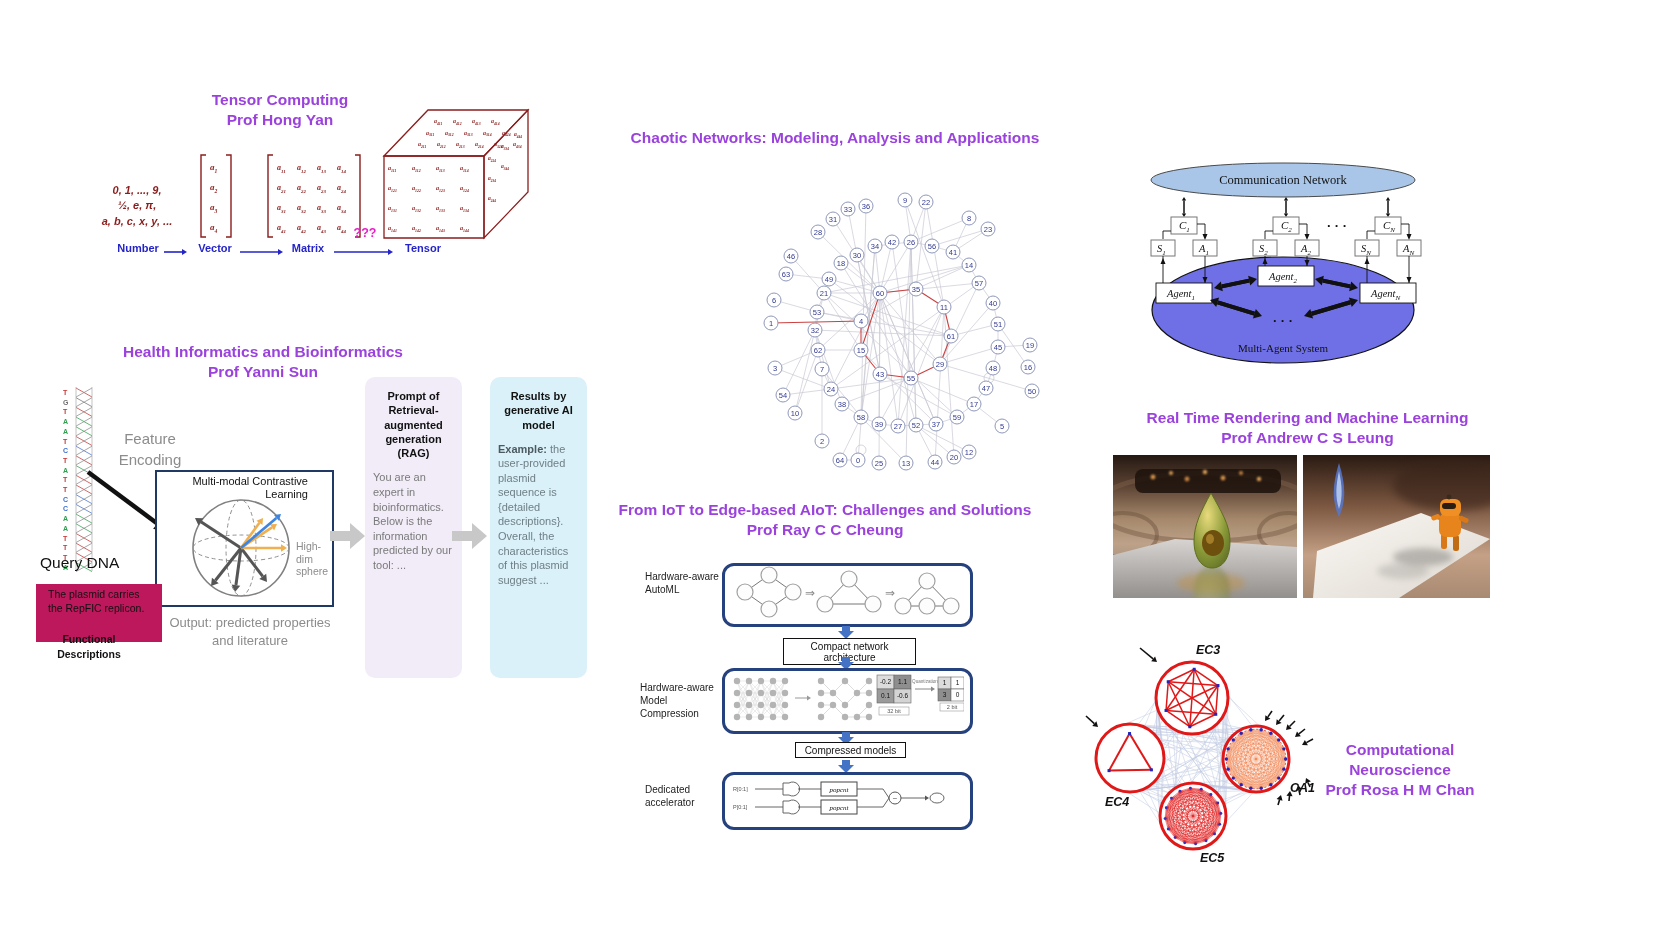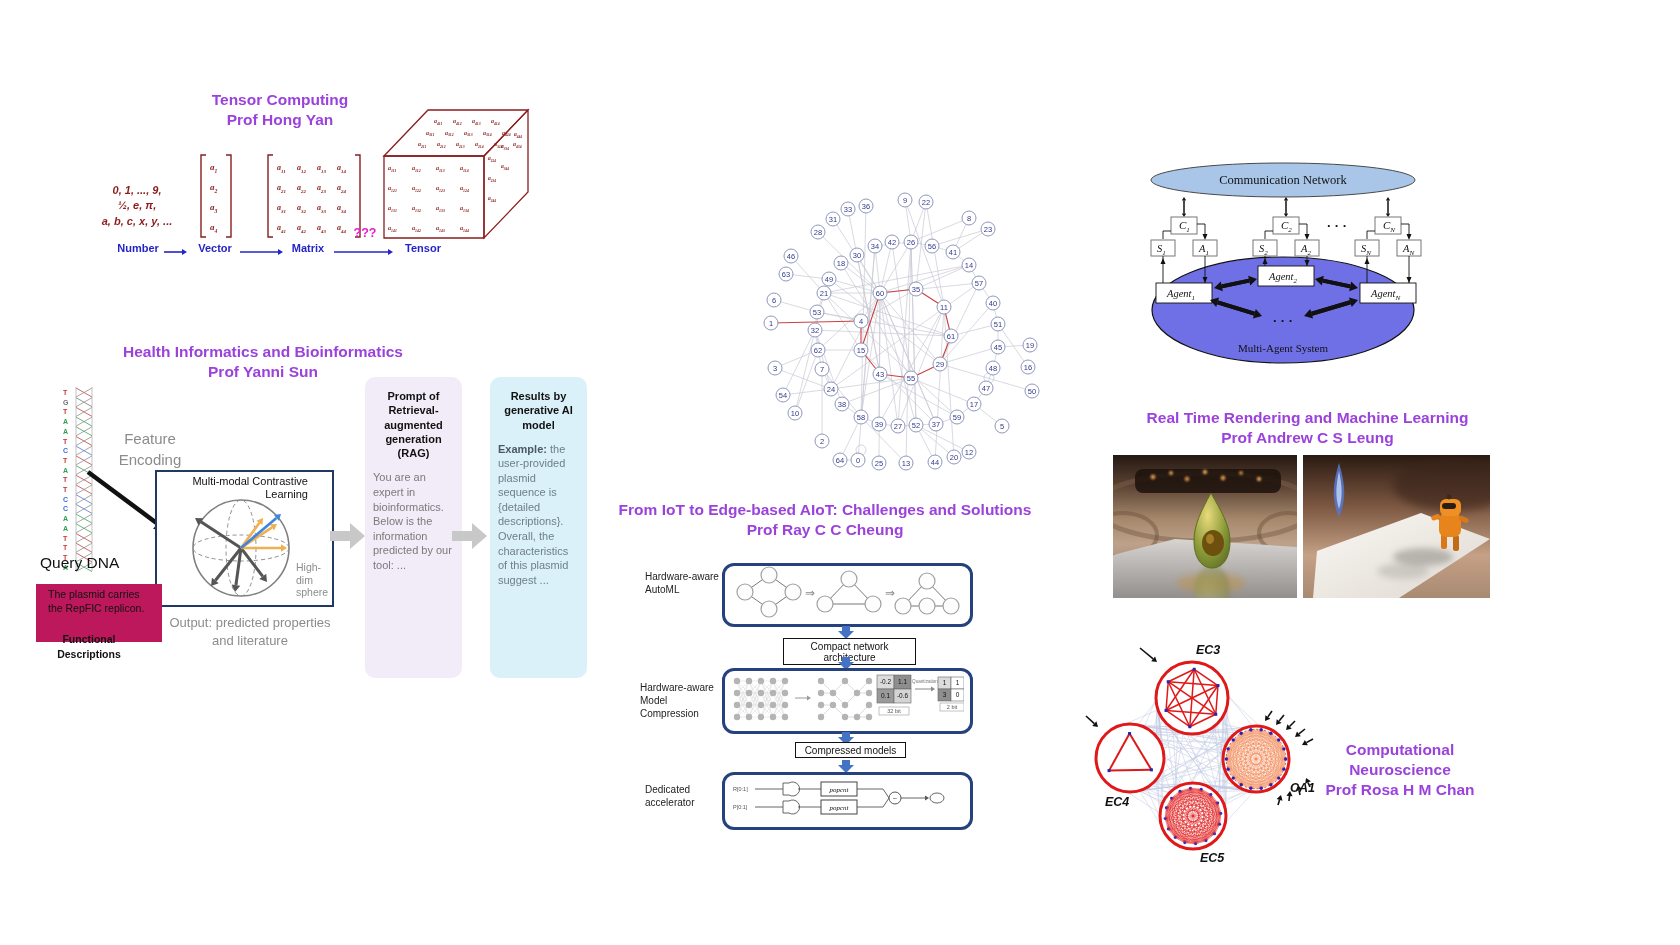--- a/index.html
+++ b/index.html
@@ -216,21 +216,21 @@
           <line x1="76" y1="60" x2="107.00769823397295" y2="39.328201177351374" stroke="#f0b050" stroke-width="2.6"></line>
           <polygon points="112,36 109.0711829639308,42.42342827228815 104.9442135040151,36.2329740824146" fill="#f0b050"></polygon>
           <line x1="76" y1="60" x2="116" y2="60" stroke="#f0b050" stroke-width="2.6"></line>
           <polygon points="122,60 116,63.72 116,56.28" fill="#f0b050"></polygon>
           <line x1="76" y1="60" x2="94.45181801823489" y2="34.83842997513423" stroke="#f0b050" stroke-width="2.6"></line>
           <polygon points="98,30 97.4516446028181,37.0383028038286 91.45199143365167,32.638557146439865" fill="#f0b050"></polygon>
           <line x1="76" y1="60" x2="111.42836409344325" y2="29.88589052057324" stroke="#3d85e0" stroke-width="2.6"></line>
           <polygon points="116,26 113.83761621619865,32.72030478263843 109.01911197068785,27.051476258508053" fill="#3d85e0"></polygon>
         </svg></div>
   </div>
-  <div class="abs gray" style="left:296px;top:231px;width:35px;font-size:10.5px;line-height:1.2;word-wrap:break-word">High-dim sphere</div>
+  <div class="abs gray" style="left:296px;top:210px;width:35px;font-size:10.5px;line-height:1.2;word-wrap:break-word">High-dim sphere</div>
   <div class="abs" style="left:40px;top:224px;width:110px;font-size:15.5px;color:#111">Query DNA</div>
   <div class="note-box" style="left:36px;top:254px;width:102px;height:50px">The plasmid carries the RepFIC replicon.</div>
   <div class="abs" style="left:40px;top:302px;width:98px;font-size:10.5px;font-weight:700;text-align:center;line-height:1.4">Functional Descriptions</div>
   <div class="abs gray" style="left:168px;top:284px;width:164px;font-size:13px;text-align:center;line-height:1.35">Output: predicted properties and literature</div>
   <div class="abs" id="block-arrow-1" style="left:330px;top:192px"><svg width="36" height="28" viewBox="0 0 36 28">
         <polygon points="0,9 20,9 20,1 35,14 20,27 20,19 0,19" fill="#c8c8c8"></polygon>
       </svg></div>
   <div class="rag-box" style="left:365px;top:47px;background:#f2ecf8">
     <div class="rag-head">Prompt of Retrieval-augmented generation (RAG)</div>
     <div class="rag-body">You are an expert in bioinformatics. Below is the information predicted by our tool: ...</div>
@@ -241,20 +241,21 @@
   <div class="rag-box" style="left:490px;top:47px;background:#daf1f9">
     <div class="rag-head">Results by generative AI model</div>
     <div class="rag-body" style="color:#6f7f86">
       <b style="color:#4c5a60">Example:</b><span> the user-provided plasmid sequence is {detailed descriptions}. Overall, the characteristics of this plasmid suggest ...</span>
     </div>
   </div>
 </div>
 
 <div class="abs" style="left:600px;top:120px;width:460px;height:370px">
   <div class="sec-ttl" style="left:20px;top:8px;width:430px">
+    <div>Chaotic Networks: Modeling, Analysis and Applications</div>
   </div>
   <div class="abs" id="network-holder" style="left:88px;top:56px"><svg width="352" height="300" viewBox="0 0 352 300">
         <line x1="192" y1="117" x2="187" y2="70" stroke="#c9c9d4" stroke-width="0.7"></line>
         <line x1="192" y1="117" x2="169" y2="79" stroke="#c9c9d4" stroke-width="0.7"></line>
         <line x1="192" y1="117" x2="153" y2="87" stroke="#c9c9d4" stroke-width="0.7"></line>
         <line x1="192" y1="117" x2="141" y2="103" stroke="#c9c9d4" stroke-width="0.7"></line>
         <line x1="192" y1="117" x2="204" y2="66" stroke="#c9c9d4" stroke-width="0.7"></line>
         <line x1="192" y1="117" x2="223" y2="66" stroke="#c9c9d4" stroke-width="0.7"></line>
         <line x1="192" y1="117" x2="136" y2="117" stroke="#c9c9d4" stroke-width="0.7"></line>
         <line x1="192" y1="117" x2="130" y2="174" stroke="#c9c9d4" stroke-width="0.7"></line>

